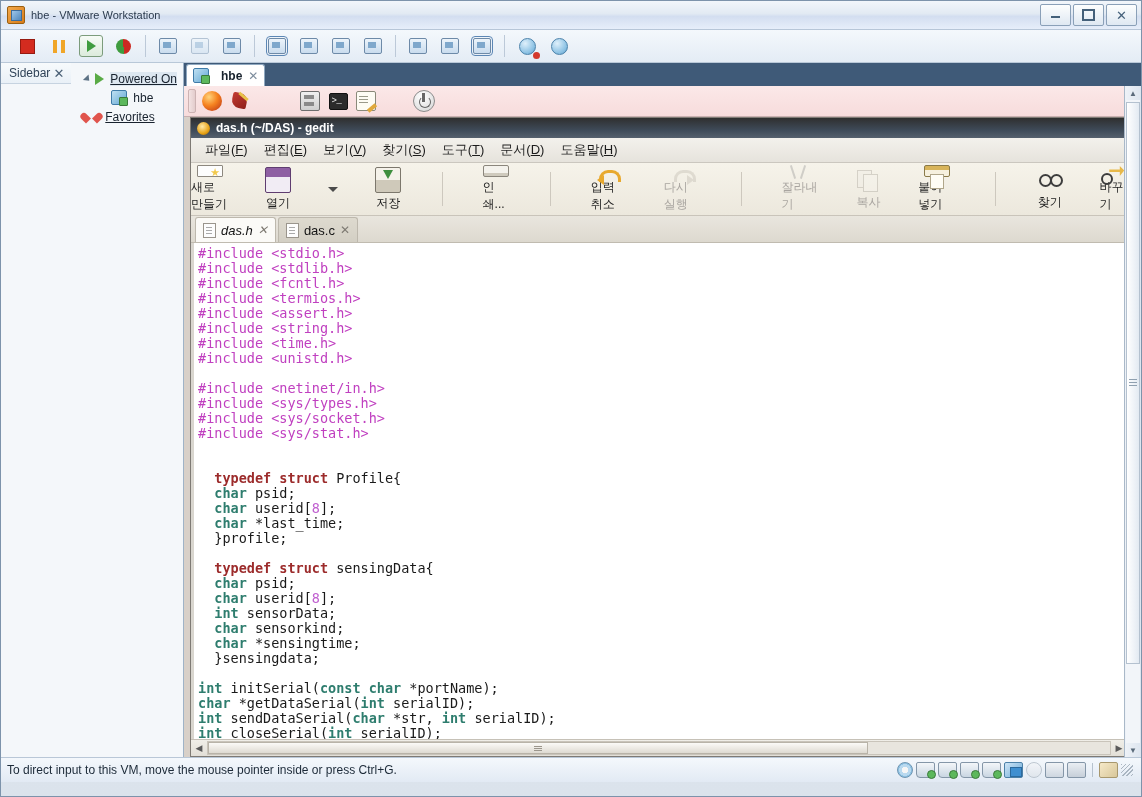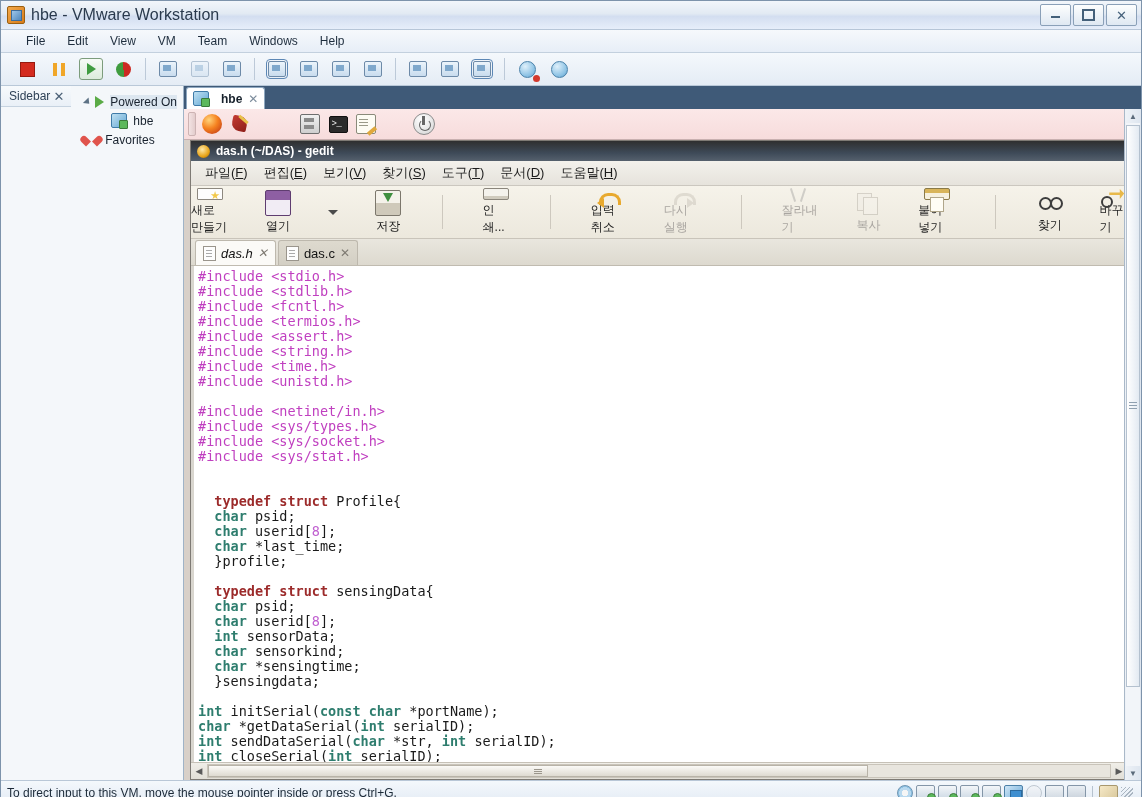--- a/index.html
+++ b/index.html
@@ -29,21 +29,21 @@
   .titlebar .appicon {
     width: 16px; height: 16px; margin-left: 6px; margin-right: 6px;
     background: linear-gradient(135deg,#f3a94a,#d87b1a);
     border: 1px solid #9b5f10; border-radius: 2px;
     position: relative; flex: none;
   }
   .titlebar .appicon::after{
     content:""; position:absolute; left:3px; top:3px; width:9px; height:9px;
     background: linear-gradient(135deg,#9fc6e8,#4f87bd); border:1px solid #3c6c9c;
   }
-  .titlebar .title { font-size: 16px; color: #2a3a4d; }
+  .titlebar .title { font-size: 11px; color: #2a3a4d; }
   .wbtns { position: absolute; right: 4px; top: 3px; display: flex; gap: 2px; }
   .wbtn {
     width: 29px; height: 20px;
     background: linear-gradient(to bottom,#fdfefe,#dfe8f2);
     border: 1px solid #8aa0b8; border-radius: 2px;
     display: flex; align-items: center; justify-content: center;
     color: #3d566f; font-size: 11px;
   }
   .wbtn .g-min { width:9px;height:3px;border-bottom:2px solid #44607a; }
   .wbtn .g-max { width:9px;height:8px;border:2px solid #44607a; }
@@ -109,21 +109,21 @@
   .sb-head {
     height: 20px; display: flex; align-items: center;
     background: linear-gradient(to bottom,#f7fafc,#e9f0f7);
     border-bottom: 1px solid #c6d3e0;
     padding: 0 4px 0 8px;
   }
   .sb-head .t { flex: 1; color: #2f4257; font-size: 12px; }
   .sb-head .x { color:#4a6076; font-size: 13px; padding: 0 3px; }
   .sb-tree { padding: 6px 0 0 0; font-size: 12px; color:#18222e; }
   .sb-row { display: flex; align-items: center; height: 19px; padding-left: 6px; }
-  .sb-row.indent1 { padding-left: 14px; }
+  .sb-row.indent1 { padding-left: 14px; text-decoration: underline; }
   .sb-row.indent2 { padding-left: 40px; }
   .tri { width: 0;height:0;border-left:5px solid #5d7285;border-top:4px solid transparent;border-bottom:4px solid transparent; margin-right:5px; transform: rotate(45deg); }
   .ic-sbplay { width:0;height:0;border-left:9px solid #5aab46;border-top:6px solid transparent;border-bottom:6px solid transparent;margin-right:6px; }
   .ic-vm { width:14px;height:13px;margin-right:6px;border:1px solid #3f7ba8;border-radius:2px;
        background: linear-gradient(135deg,#bfe0f2,#64a8d4); position:relative; }
   .ic-vm::after{content:"";position:absolute;right:-2px;bottom:-2px;width:7px;height:7px;background:#5cb85c;border:1px solid #3a7a3a;border-radius:1px;}
   .ic-heart { width:14px;height:13px;margin-right:6px; position:relative; }
   .ic-heart::before,.ic-heart::after{content:"";position:absolute;top:1px;width:7px;height:10px;border-radius:7px 7px 0 0;background:#e0544c;}
   .ic-heart::before{left:0;transform:rotate(-45deg);transform-origin:50% 100%;}
   .ic-heart::after{left:6px;transform:rotate(45deg);transform-origin:50% 100%;}
@@ -325,29 +325,20 @@
         </div>
       <div class="wbtn">
           <span class="g-max"></span>
         </div>
       <div class="wbtn">
           <span class="g-close">✕</span>
         </div>
     </div>
   </div>
 
-  <div class="menubar">
-    <div class="mi">File</div>
-    <div class="mi">Edit</div>
-    <div class="mi">View</div>
-    <div class="mi">VM</div>
-    <div class="mi">Team</div>
-    <div class="mi">Windows</div>
-    <div class="mi">Help</div>
-  </div>
 
   <div class="toolbar">
     <div class="tbtn">
         <span class="ic-stop"></span>
       </div>
     <div class="tbtn">
         <span class="ic-pause"></span>
       </div>
     <div class="tbtn">
         <span class="ic-play-box">

